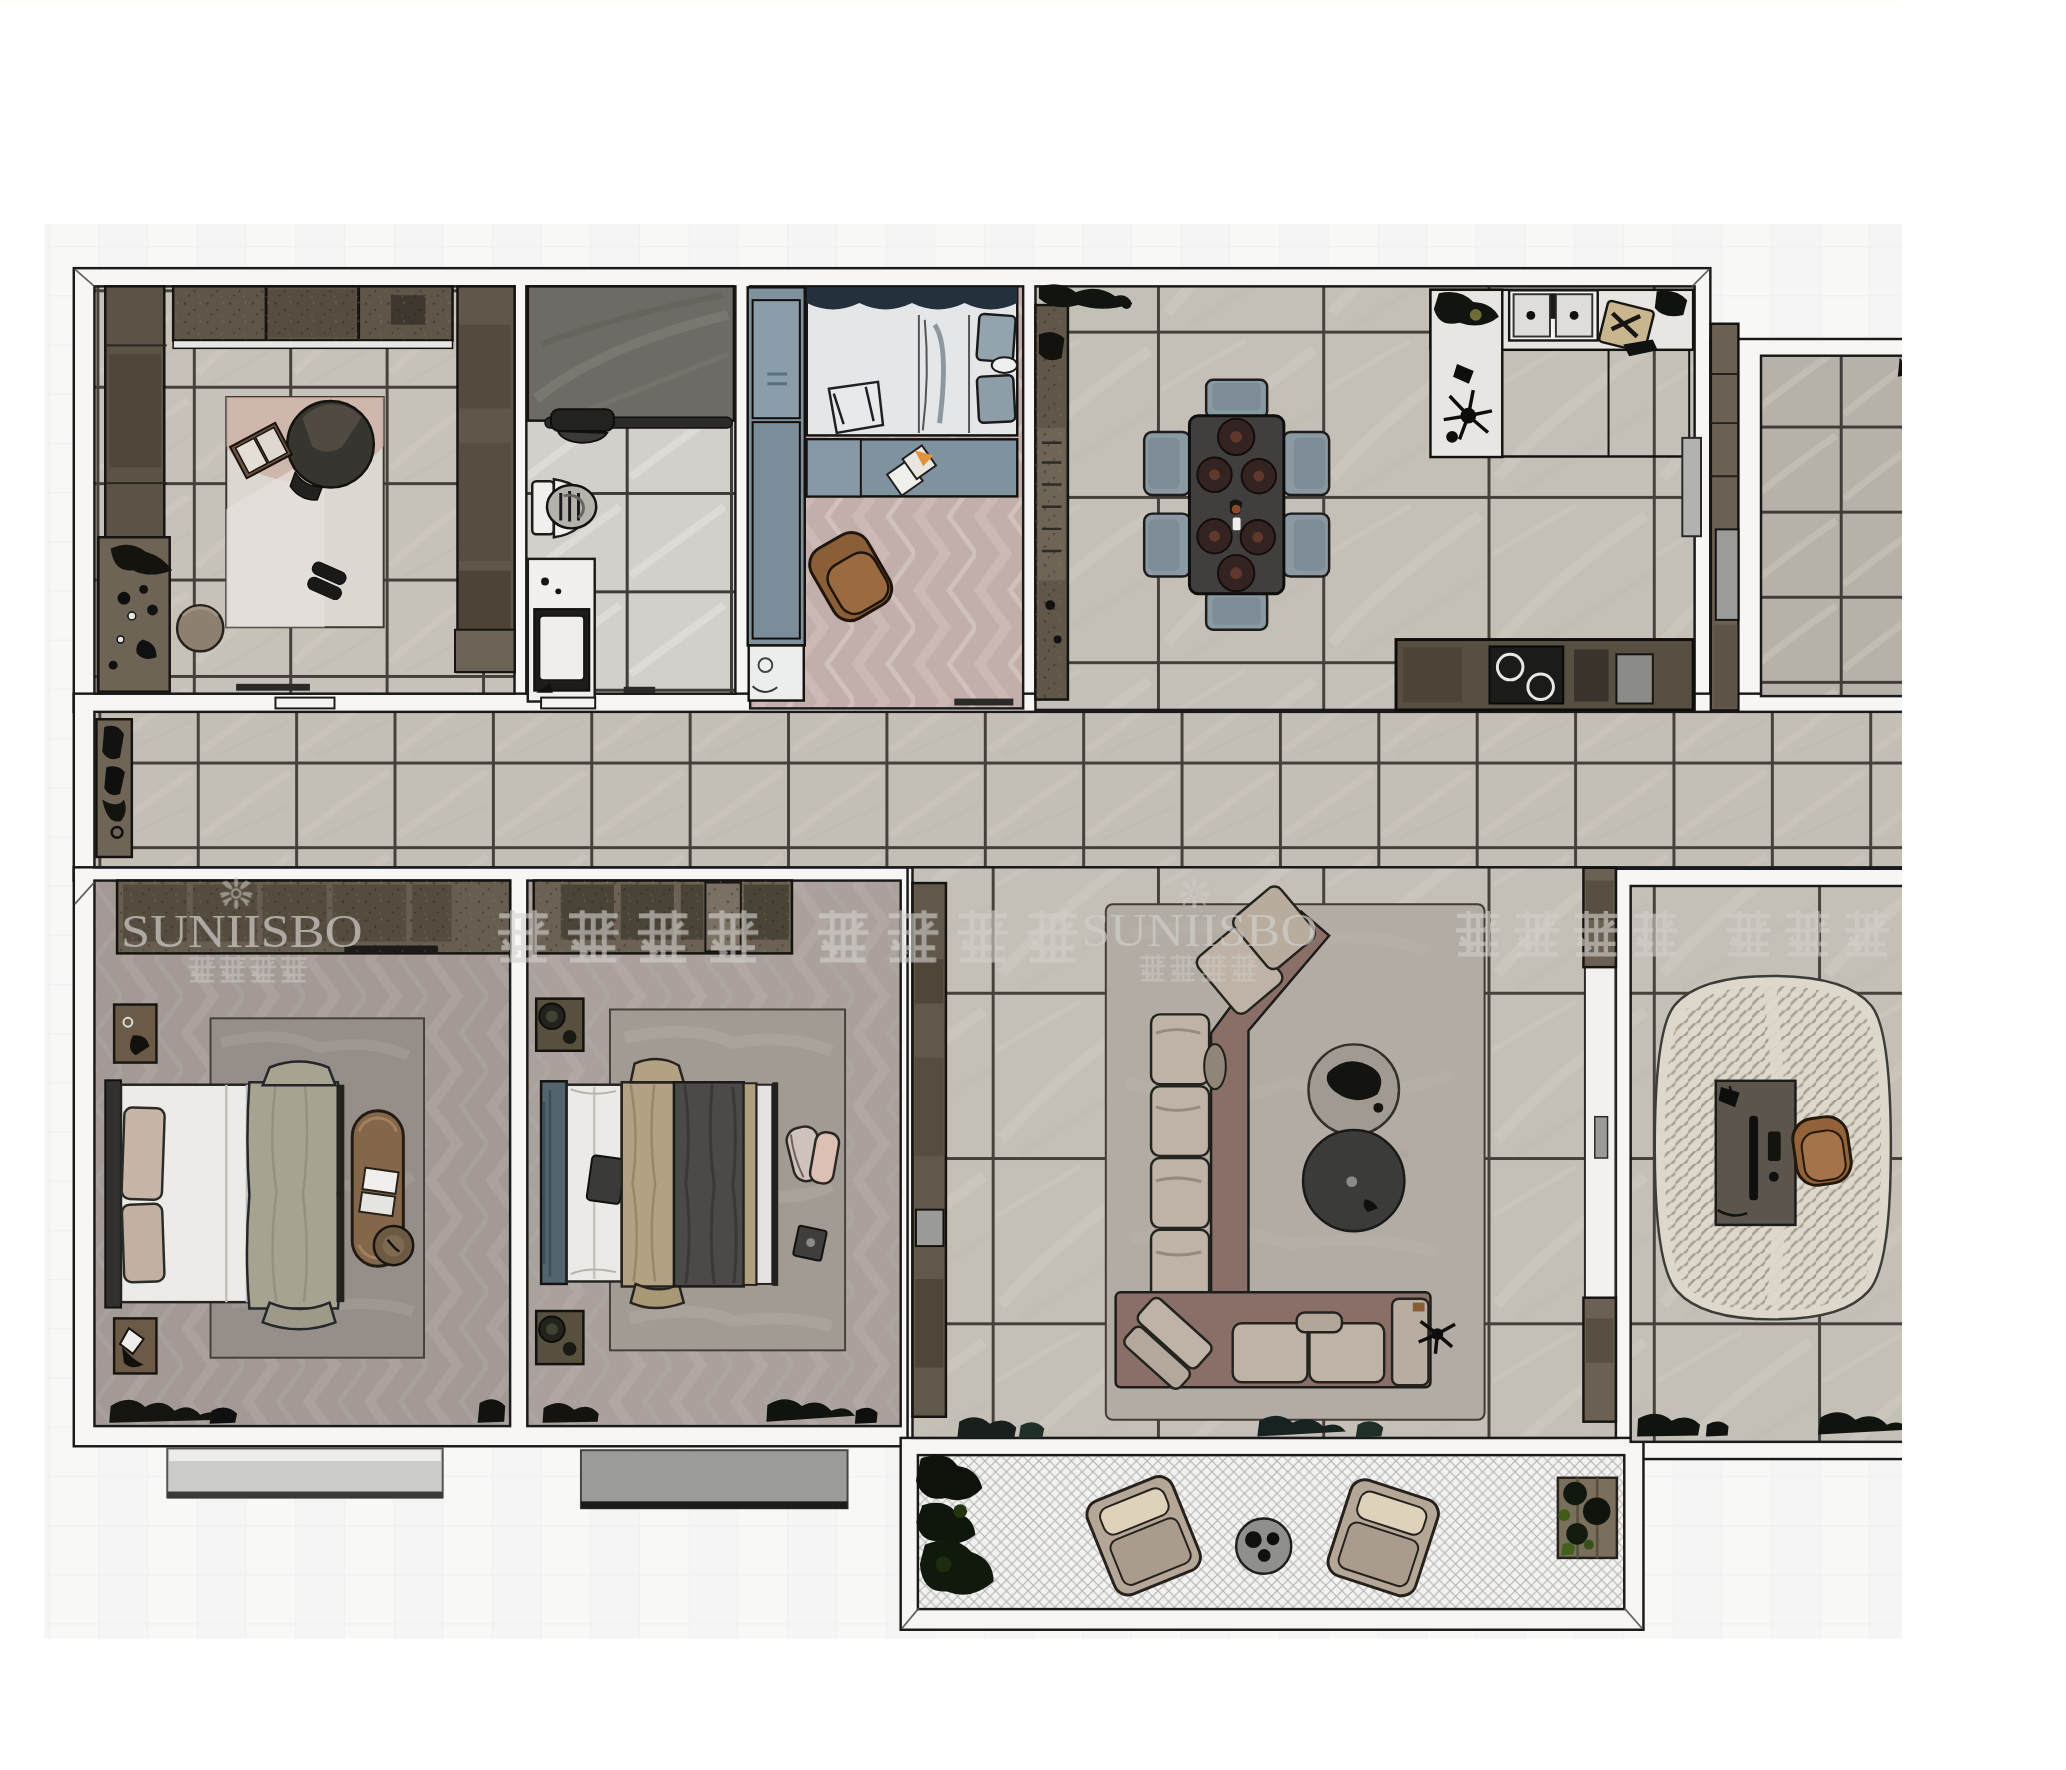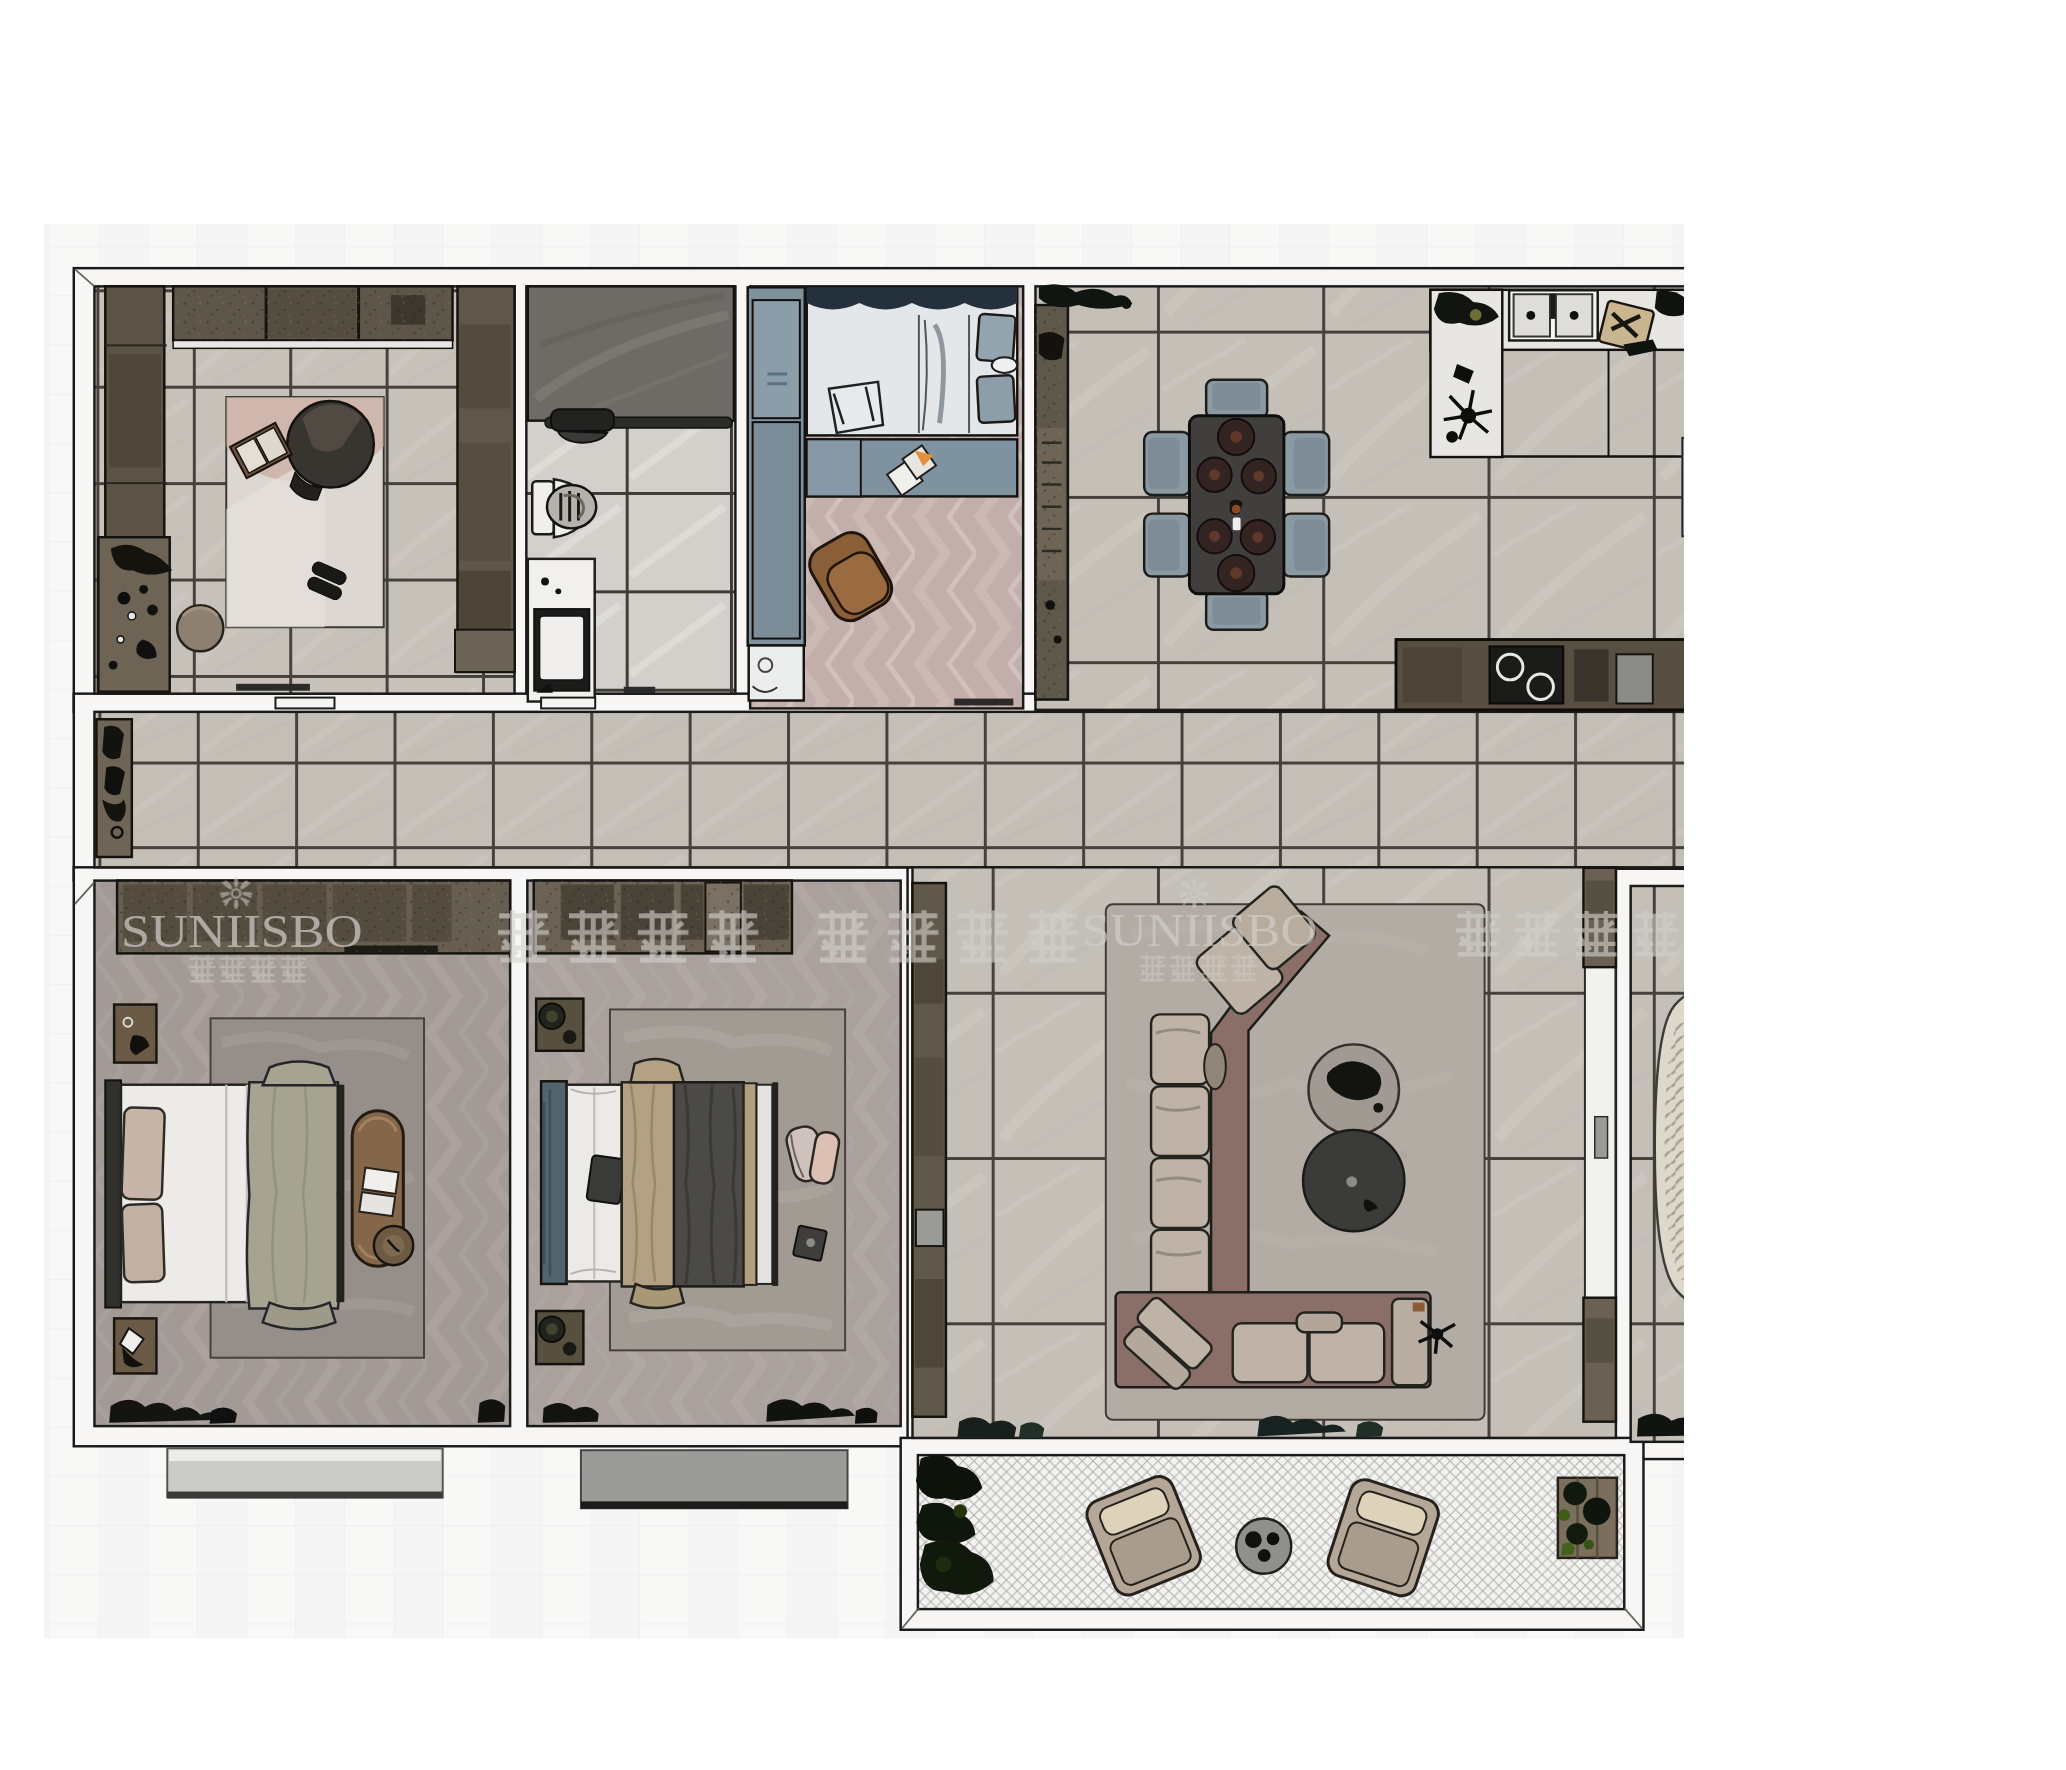--- a/index.html
+++ b/index.html
@@ -1,16 +1,16 @@
 <!DOCTYPE html>
 <html style="font-size:7.9px"><head>
 <meta charset="utf-8">
 <style>
   html,body{margin:0;padding:0;background:#ffffff;}
-  #page{position:relative;width:1684px;height:1771px;background:#fde047;overflow:hidden;font-family:"Liberation Serif",serif;}
+  #page{position:relative;width:1902px;height:1771px;background:#fde047;overflow:hidden;font-family:"Liberation Serif",serif;}
   svg{position:absolute;top:0;left:0;}
 </style>
 </head>
 <body>
 <div id="page">
 <svg width="2066" height="1771" viewBox="0 0 4200 3600">
 <defs>
 
   <pattern id="bgGrid" width="200" height="100" patternUnits="userSpaceOnUse">
     <rect width="200" height="100" fill="#f5f5f4"></rect>

